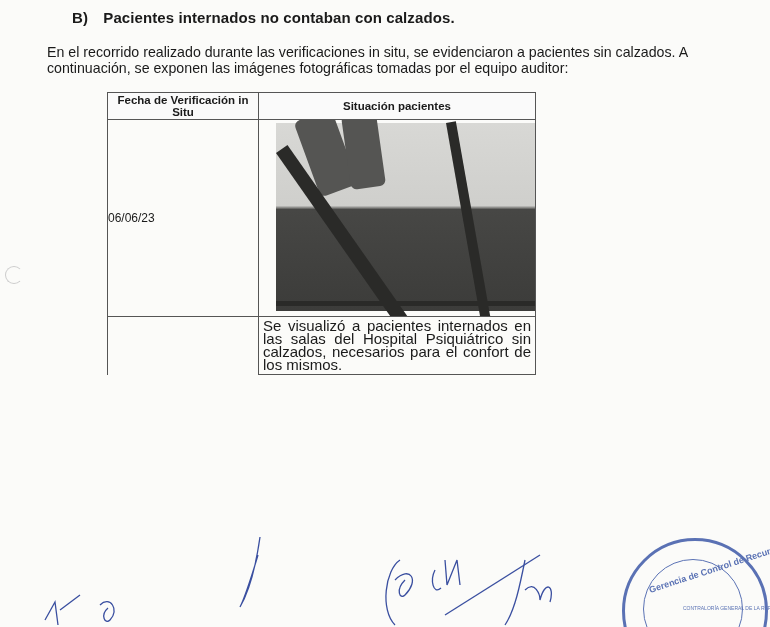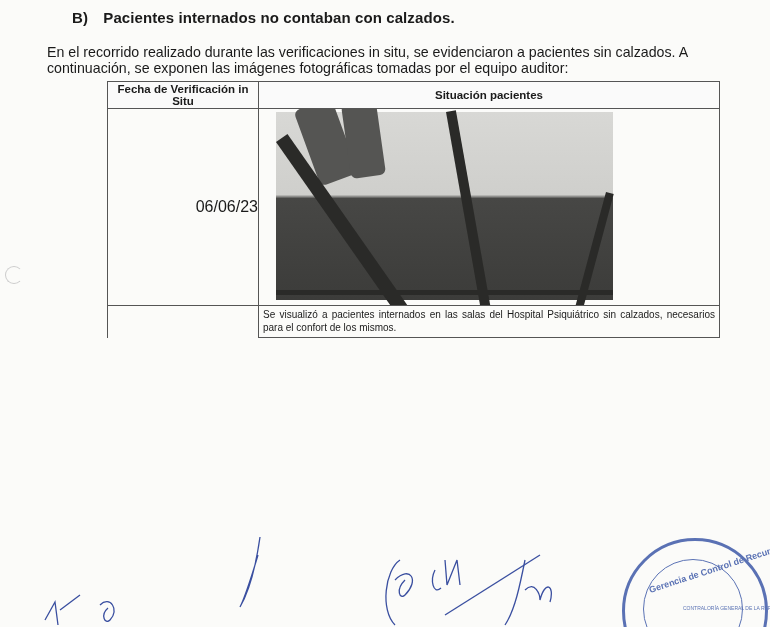--- a/index.html
+++ b/index.html
@@ -1,34 +1,34 @@
 <!DOCTYPE html>
 <html><head>
 <meta charset="utf-8">
 <style>
   html,body{margin:0;padding:0;}
   body{width:770px;height:627px;background:#fbfbf9;position:relative;overflow:hidden;font-family:"Liberation Sans",sans-serif;color:#1a1a1a;}
   .heading{position:absolute;left:32px;top:9px;font-size:15px;font-weight:bold;letter-spacing:0.1px;margin-left:40px;}
   .heading .lbl{display:inline-block;width:27px;}
   .para{position:absolute;left:47px;top:44px;width:680px;font-size:14.2px;line-height:16px;}
-  table.doc{position:absolute;left:107px;top:81px;width:613px;border-collapse:collapse;}
+  table.doc{position:absolute;left:107px;top:92px;width:429px;border-collapse:collapse;}
   table.doc th, table.doc td{border:1.5px solid #555;padding:0;}
   table.doc th{font-size:11.5px;font-weight:bold;height:26px;line-height:12px;text-align:center;background:#fafafa;}
   .col1{width:150px;}
-  .date{font-size:16px;text-align:right;}
+  .date{font-size:12px;text-align:left;}
   .photo{position:relative;overflow:hidden;}
   .p1{height:196px;}
   .p2{height:192px;}
   .photo1{position:absolute;left:17px;top:3px;width:337px;height:188px;background:
     linear-gradient(180deg,#d8d8d5 0%,#cfcfcc 44%,#474745 46%,#3c3c3a 100%);}
   .photo2{position:absolute;left:33px;top:1px;width:297px;height:188px;background:
     linear-gradient(180deg,#c9c9c6 0%,#dcdcd9 60%,#e4e4e2 100%);}
   .bar{position:absolute;background:#2a2a28;transform-origin:top left;}
   .leg{position:absolute;background:#555553;border-radius:6px;}
-  .caption{font-size:10px;line-height:13px;text-align:justify;padding:2px 4px 3px 4px !important;}
+  .caption{font-size:15px;line-height:13px;text-align:justify;padding:2px 4px 3px 4px !important;}
   .sig{position:absolute;}
   .stamp{position:absolute;left:622px;top:538px;width:140px;height:140px;border:3px solid #3e5aa8;border-radius:50%;opacity:0.85;}
   .stamp-inner{position:absolute;left:18px;top:18px;width:98px;height:98px;border:1.5px solid #3e5aa8;border-radius:50%;}
   .stamp-text{position:absolute;left:20px;top:16px;font-size:9px;color:#3e5aa8;font-weight:bold;transform:rotate(-18deg);white-space:nowrap;}
   .stamp-sub{position:absolute;left:58px;top:64px;font-size:5px;color:#3e5aa8;white-space:nowrap;}
   .hole{position:absolute;left:5px;top:266px;width:16px;height:16px;border:1px solid #ccc;border-radius:50%;border-right-color:transparent;}
 </style>
 </head>
 <body>
 

